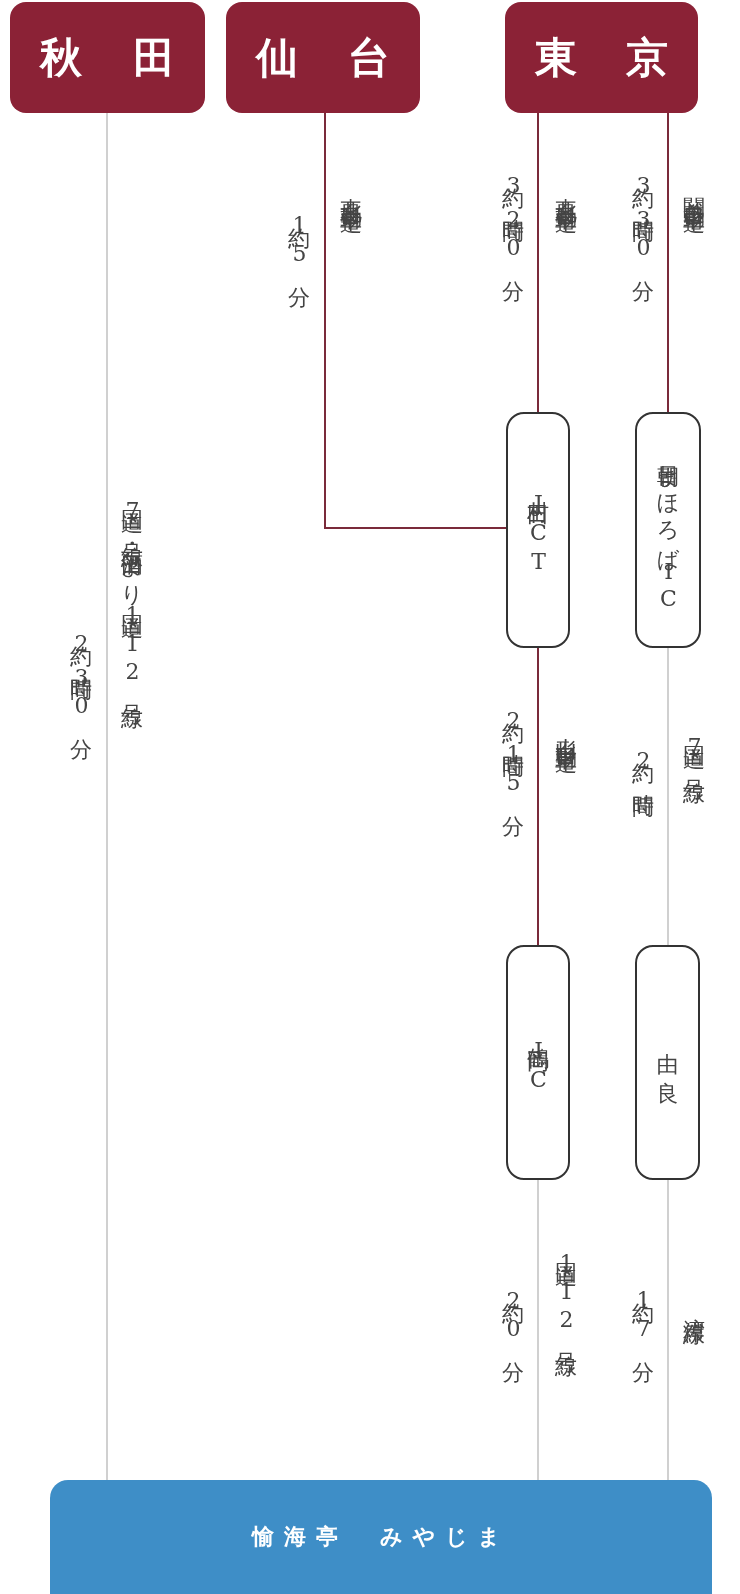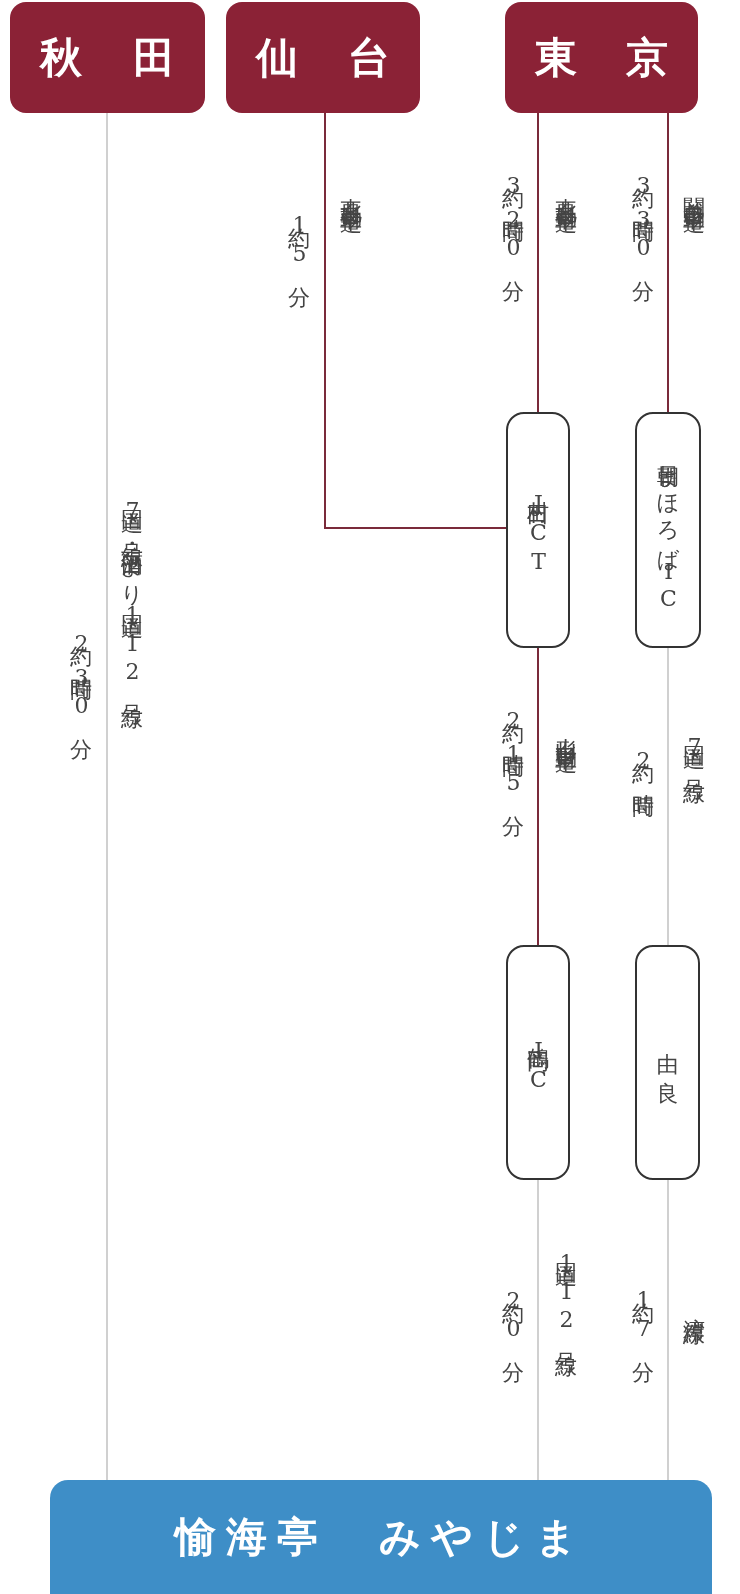--- a/index.html
+++ b/index.html
@@ -14,21 +14,21 @@
   .red { background:#7a2a3a; }
   .gray { background:#d0d0d0; }
   .vtext { position:absolute; writing-mode:vertical-rl; text-orientation:upright;
            font-size:22px; line-height:1; letter-spacing:3px; color:#444; }
   .node { position:absolute; border:2px solid #333; border-radius:18px; background:#fff;
           box-sizing:border-box; display:flex; align-items:center; justify-content:center; }
   .node .vtext { position:static; font-size:22px; letter-spacing:4px; }
   .dest { position:absolute; left:50px; top:1480px; width:662px; height:114px;
           background:#3e8ec7; border-radius:18px 18px 0 0; color:#fff;
           display:flex; align-items:center; justify-content:center;
-          font-family:"DejaVu Sans", sans-serif; font-weight:bold; font-size:41px; letter-spacing:10px; }
+          font-family:"DejaVu Sans", sans-serif; font-weight:bold; font-size:22px; letter-spacing:10px; }
 </style>
 </head>
 <body>
 
 <div class="city" style="left:10px;width:195px;">
   <span>秋</span>
   <span>田</span>
 </div>
 <div class="city" style="left:226px;width:194px;">
   <span>仙</span>

